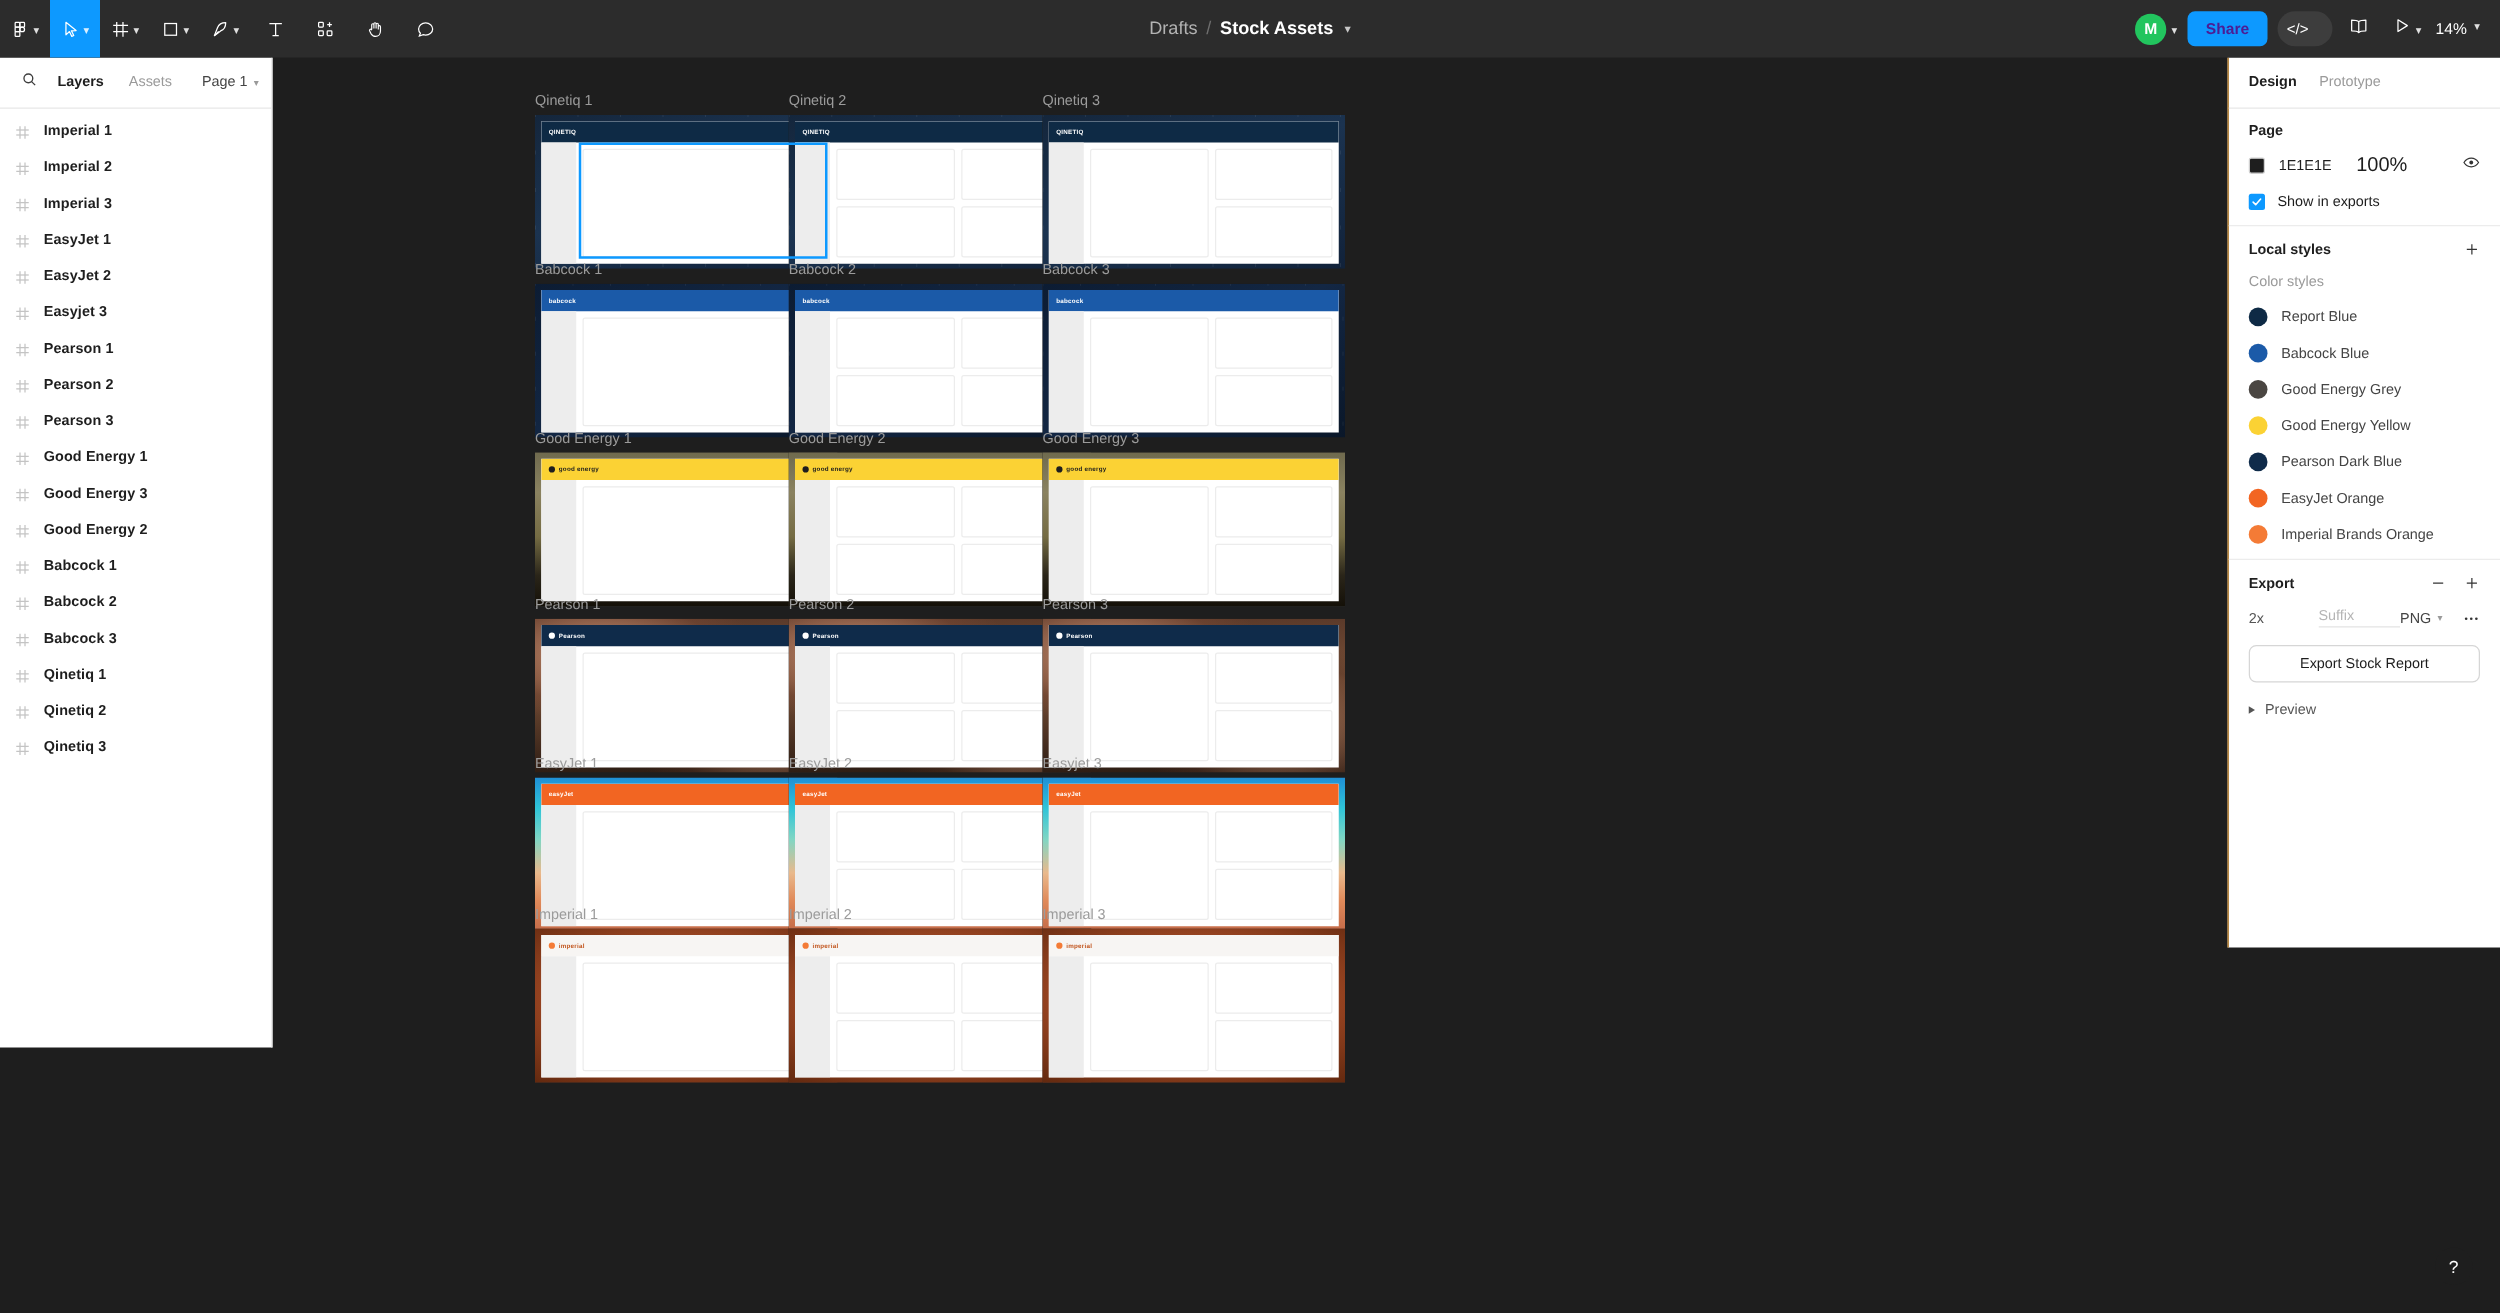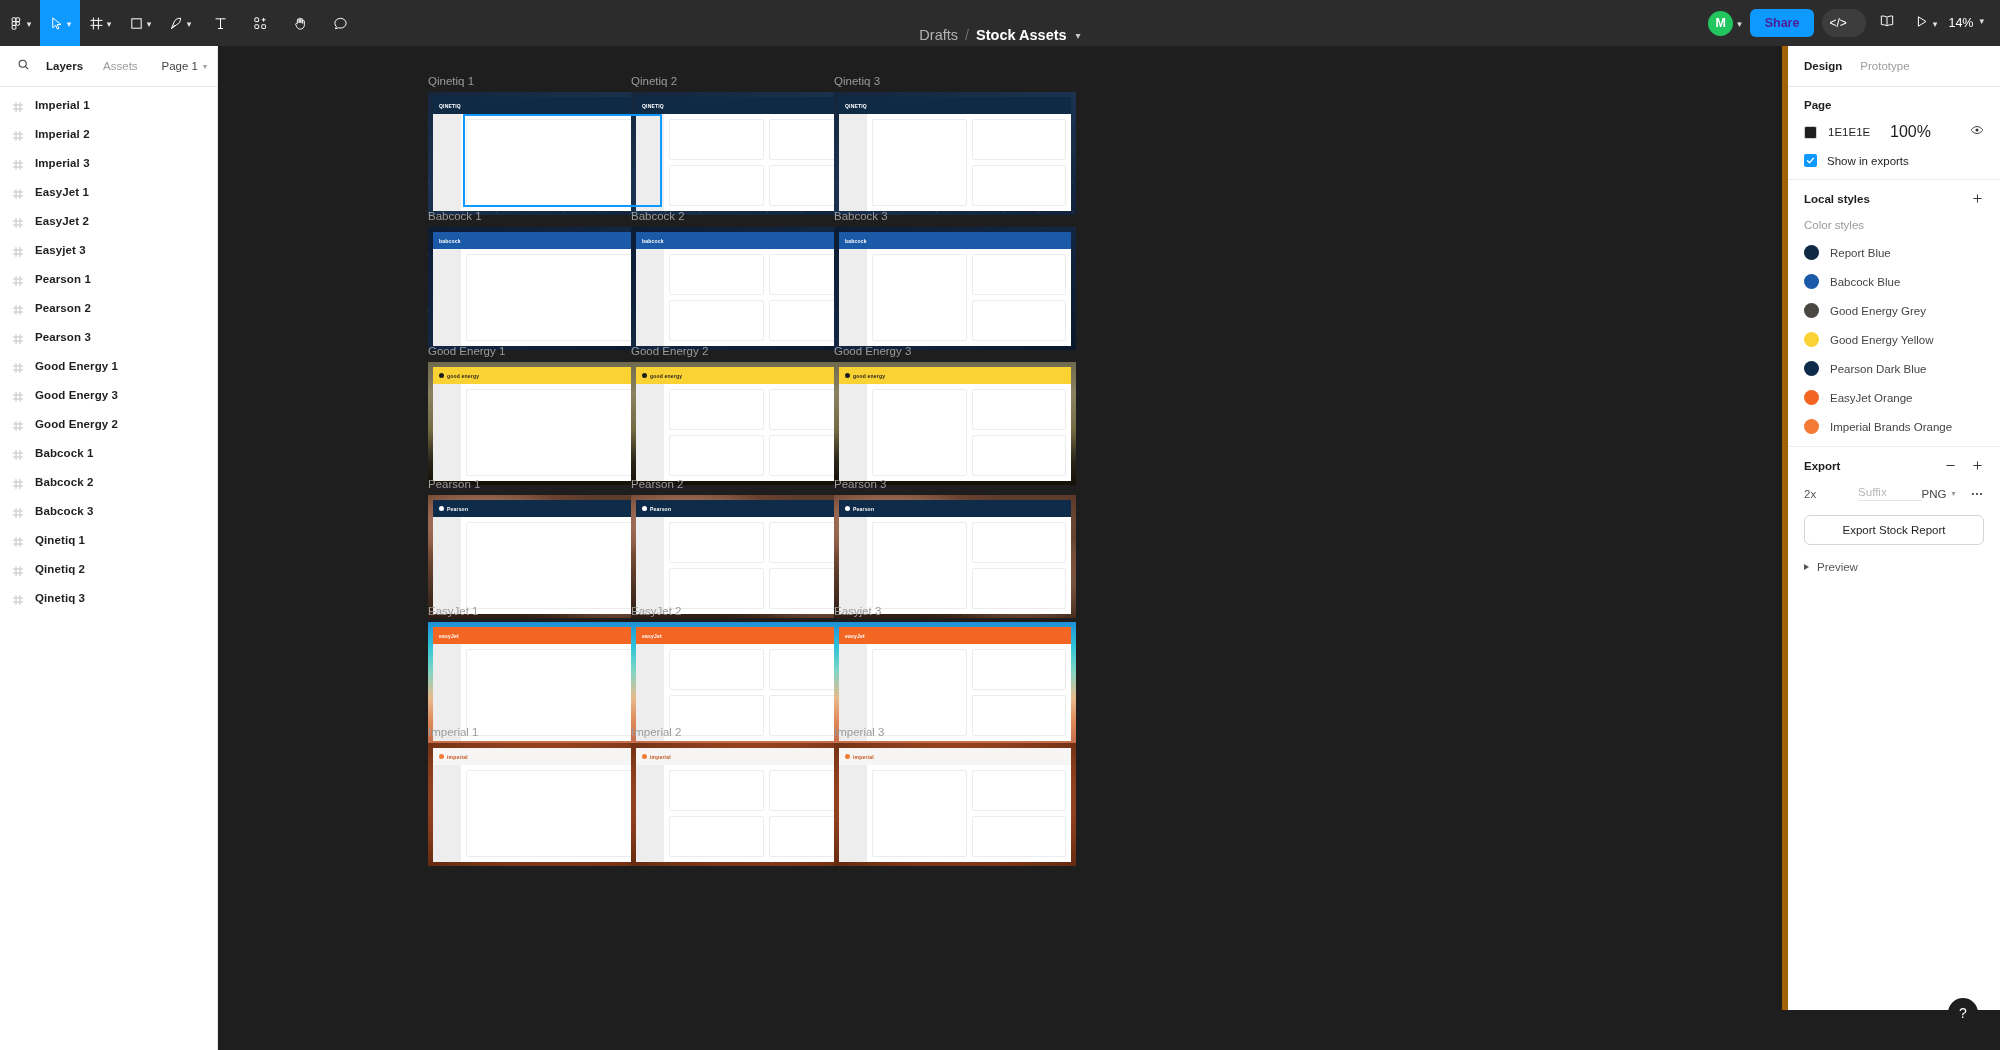--- a/index.html
+++ b/index.html
@@ -23,21 +23,21 @@
     height: 46px; min-width: 40px;
     display: flex; align-items: center; justify-content: center;
     gap: 3px; padding: 0 7px;
     color: #ffffff; cursor: pointer;
   }
   .tb-btn.active { background: #0d99ff; }
   .tb-btn svg { display: block; }
   .caret { font-size: 9px; line-height: 1; color: #ffffff; opacity: .85; transform: translateY(1px); }
 
   .tb-center {
-    position: absolute; left: 0; right: 0; top: 12px; height: 46px;
+    position: absolute; left: 0; right: 0; top: 0; height: 46px;
     display: flex; align-items: center; justify-content: center;
     pointer-events: none;
   }
   .tb-center > * { pointer-events: auto; }
   .crumb-drafts { color: #b3b3b3; font-size: 14.5px; }
   .crumb-sep { color: #6e6e6e; font-size: 14.5px; margin: 0 7px; }
   .crumb-file { color: #ffffff; font-size: 14.5px; font-weight: 600; }
   .crumb-caret { color: #c7c7c7; font-size: 10px; margin-left: 9px; }
 
   .tb-right {
@@ -70,21 +70,21 @@
     color: #fff; cursor: pointer;
   }
   .zoom-wrap {
     display: flex; align-items: flex-start; gap: 6px;
     color: #fff; font-size: 12.5px; padding: 0 6px 0 2px; cursor: pointer;
   }
 
   
   #sidebar {
     position: absolute; left: 0; top: 46px;
-    width: 218px; height: 1004px;
+    width: 218px; height: 792px;
     background: #ffffff;
     border-right: 1px solid #e6e6e6;
     z-index: 30;
   }
   .sb-tabs {
     height: 41px; display: flex; align-items: center;
     padding: 0 10px; gap: 0;
     border-bottom: 1px solid #e8e8e8;
   }
   .sb-search { width: 26px; display: flex; align-items: center; justify-content: center; cursor: pointer; }
@@ -180,23 +180,23 @@
   }
   .bg-imperial {
     background:
       radial-gradient(ellipse 80% 70% at 50% 45%, #b5542a 0%, #9a4522 55%, #63290f 100%),
       #9a4522;
   }
 
   
   #rightpanel {
     position: absolute; right: 0; top: 46px;
-    width: 218px; height: 964px;
+    width: 218px; height: 712px;
     background: #ffffff;
-    border-left: 6px solid #a16207;
+    border-left: 1px solid #a16207;
     z-index: 30;
   }
   .rp-tabs {
     height: 41px; display: flex; align-items: center;
     padding: 0 16px; gap: 18px;
     border-bottom: 1px solid #e8e8e8;
   }
   .rp-tab { font-size: 11.5px; cursor: pointer; }
   .rp-tab.on { color: #1e1e1e; font-weight: 700; }
   .rp-tab.off { color: #9a9a9a; font-weight: 500; }

